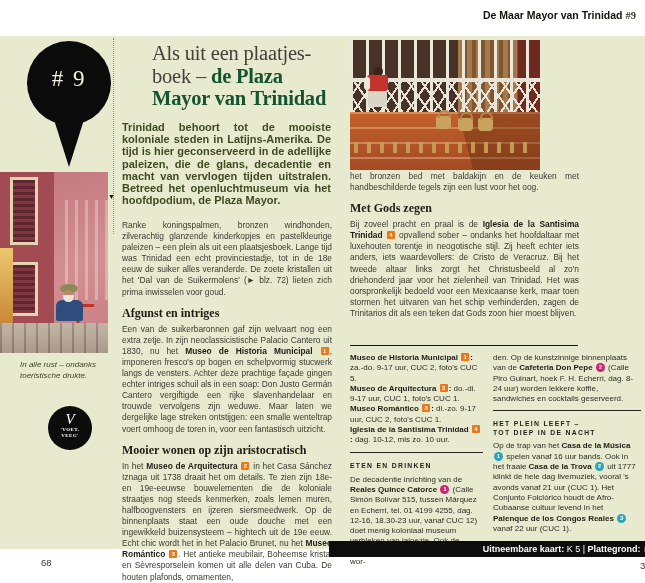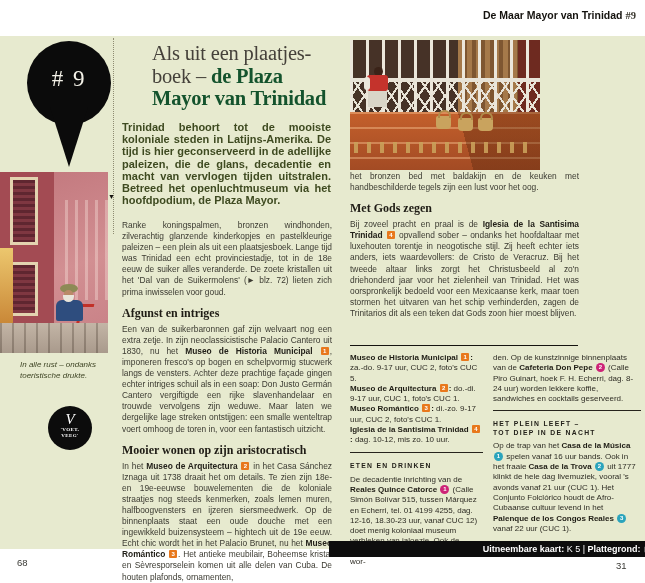--- a/index.html
+++ b/index.html
@@ -33,21 +33,21 @@
   .lp-body{position:absolute;left:56px;top:128px;width:27px;height:21px;background:#2e4d7e;border-radius:6px 6px 2px 2px;}
   .lp-chair{position:absolute;left:78px;top:132px;width:14px;height:22px;border-left:3px solid #c23028;border-top:3px solid #c23028;transform:skewX(-12deg);}
   .lp-cobbles{position:absolute;left:0;top:151px;width:108px;height:30px;
     background:linear-gradient(#c3b5a6,#a99a8c),repeating-linear-gradient(90deg,rgba(90,78,66,.3) 0 2px,rgba(0,0,0,0) 2px 12px);background-blend-mode:multiply;}
   .caption-left{position:absolute;left:20px;top:360px;width:88px;font:italic 8px/10.5px "Liberation Sans",sans-serif;color:#3e4424;}
   
   .vv{position:absolute;left:48px;top:406px;width:44px;height:44px;border-radius:50%;background:#0c0c0c;color:#fff;text-align:center;}
   .vv-v{display:block;font:italic 400 15px/15px "Liberation Serif",serif;margin-top:6px;}
   .vv-w{display:block;font:700 5px/6px "Liberation Serif",serif;letter-spacing:.4px;}
   .side-note{position:absolute;left:18px;top:460px;width:93px;font:8px/10.6px "Liberation Sans",sans-serif;color:#34332a;}
-  .pageno{position:absolute;font:9.5px "Liberation Sans",sans-serif;color:#3a3a35;}
+  .pageno{position:absolute;font:9.5px "Liberation Sans",sans-serif;color:#3a3a35;margin-left:24px;}
   .pn-left{left:17px;top:557px;}
   .pn-right{left:616px;top:560px;}
   
   .article-title{position:absolute;left:132px;top:42px;width:218px;font:400 20.5px/22.5px "Liberation Serif",serif;color:#45413a;letter-spacing:-.2px;margin-left:20px;}
   .article-title .b{font-weight:700;color:#14532d;}
   .intro{position:absolute;left:122px;top:121px;width:209px;font-size:11px;line-height:12.2px;font-weight:700;color:#3e4a20;text-align:justify;}
   .intro-marker{position:absolute;left:108px;top:193px;font-size:7px;color:#15130f;}
   .col{position:absolute;text-align:justify;color:var(--ink);}
   .col p{font-size:8.4px;line-height:11.1px;margin:0;}
   .col .b{font-weight:700;color:#23211a;}

